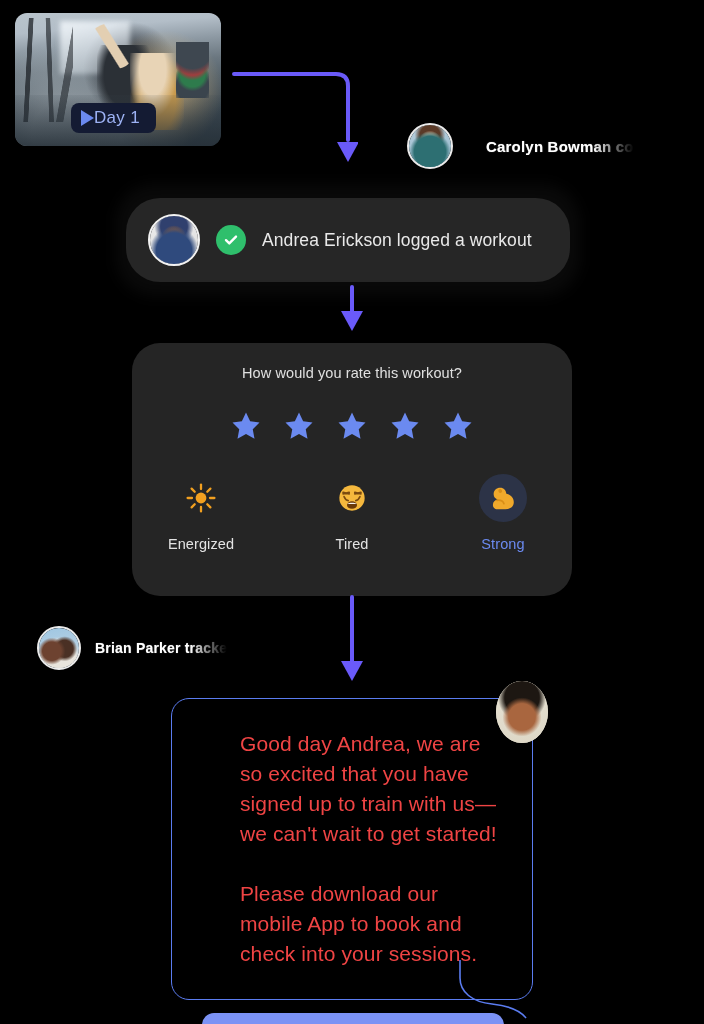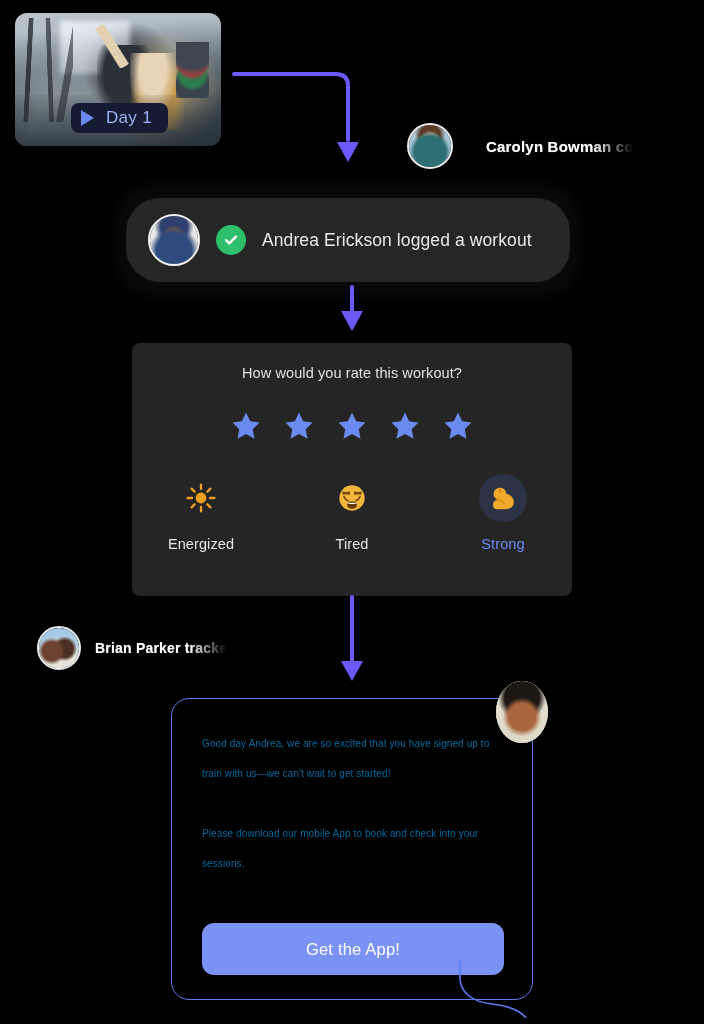--- a/index.html
+++ b/index.html
@@ -105,21 +105,21 @@
   }
 
   #day-pill {
     position: absolute;
     left: 56px;
     bottom: 13px;
     height: 30px;
     padding: 0 16px 0 10px;
     display: flex;
     align-items: center;
-    gap: 12px;
+    gap: 0;
     background: #141b33;
     border-radius: 8px;
   }
   #day-pill .play-tri {
     width: 0; height: 0;
     border-left: 13px solid #6b8af0;
     border-top: 8px solid transparent;
     border-bottom: 8px solid transparent;
   }
   #day-pill .day-text {
@@ -243,21 +243,21 @@
     letter-spacing: 0.1px;
     white-space: nowrap;
   }
 
   
   #rating-card {
     position: absolute;
     left: 132px; top: 343px;
     width: 440px; height: 253px;
     background: #252525;
-    border-radius: 8px;
+    border-radius: 28px;
     padding-top: 22px;
   }
   #rating-question {
     text-align: center;
     color: #e0e0e0;
     font-size: 14.5px;
     letter-spacing: 0.1px;
   }
   #star-row {
     margin-top: 30px;
@@ -295,24 +295,25 @@
   #chat-bubble {
     position: absolute;
     left: 171px; top: 698px;
     width: 362px; height: 302px;
     border: 1.6px solid #5b7cf0;
     border-radius: 18px;
     background: #000000;
     padding: 30px 30px 0 30px;
   }
   #chat-text-1, #chat-text-2 {
-    color: #0369a1;
-    font-size: 10px;
+    color: #ef4444;
+    font-size: 21px;
     line-height: 30px;
     letter-spacing: 0.1px;
+    margin-left: 38px;
   }
   #chat-text-2 { margin-top: 30px; }
   #cta-button {
     margin-top: 44px;
     width: 302px;
     height: 52px;
     background: #7b92f5;
     border: none;
     border-radius: 12px;
     color: #ffffff;

